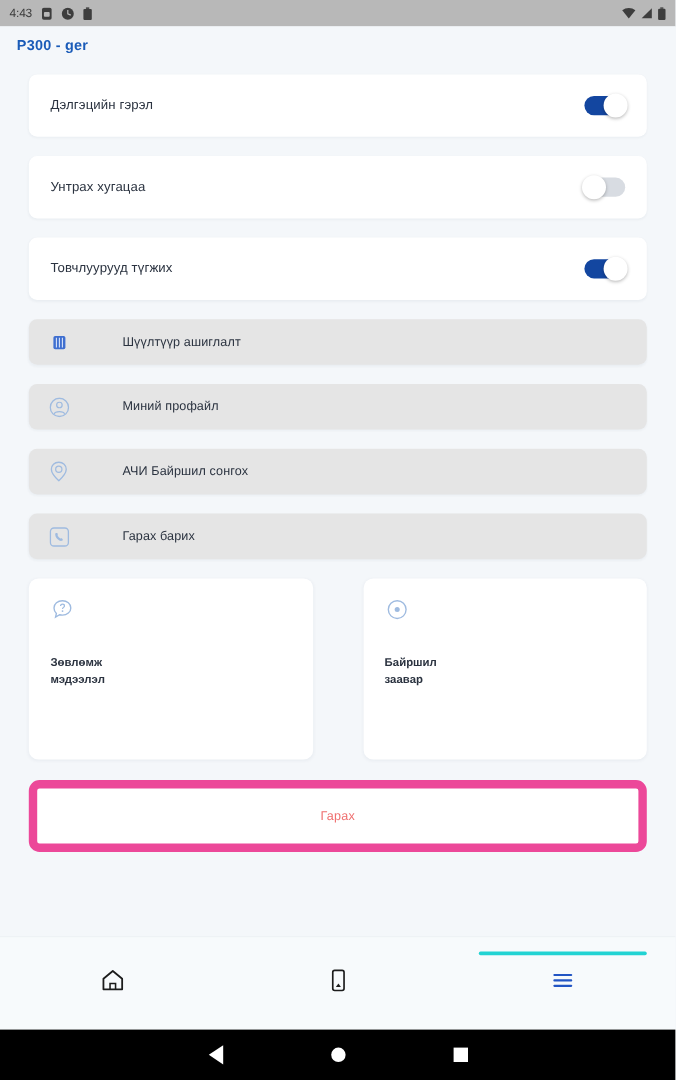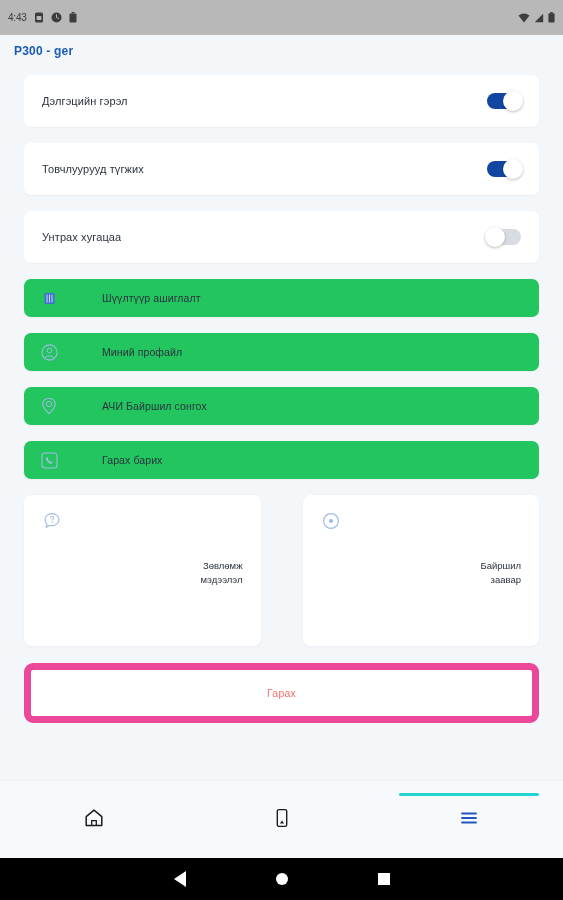--- a/index.html
+++ b/index.html
@@ -14,21 +14,21 @@
     position: relative;
     width: 563px;
     height: 900px;
     background: #f4f7fa;
     display: flex;
     flex-direction: column;
   }
 
   
   .statusbar {
-    height: 35px;
+    height: 22px;
     background: #b8b8b8;
     display: flex;
     align-items: center;
     justify-content: space-between;
     padding: 0 8px;
     flex: 0 0 auto;
   }
   .sb-left { display: flex; align-items: center; gap: 7px; }
   .sb-time {
     font-size: 10px;
@@ -98,21 +98,21 @@
     height: 20px;
     border-radius: 50%;
     background: #ffffff;
     box-shadow: 0 1px 3px rgba(0,0,0,0.28);
   }
   .switch.on  .knob { right: -2px; }
   .switch.off .knob { left: -2px; }
 
   
   .list-row {
-    background: #22c55e;
+    background: #e5e5e5;
     border-radius: 7px;
     height: 38px;
     display: flex;
     align-items: center;
     padding: 0 14px;
     margin-bottom: 16px;
     box-shadow: 0 1px 2px rgba(20,40,80,0.04);
   }
   .row-icon {
     width: 22px;
@@ -142,22 +142,21 @@
     flex: 1 1 0;
     padding: 16px 18px;
     box-shadow: 0 1px 3px rgba(20,40,80,0.05);
   }
   .card-icon { width: 20px; height: 20px; margin-bottom: 28px; }
   .card-text {
     font-size: 9.5px;
     color: #2b3340;
     line-height: 1.45;
     white-space: pre-line;
-    font-weight: 400;
-    text-align: right;
+    font-weight: 700;
   }
 
   
   .exit-btn {
     height: 60px;
     border: 7px solid #ec4899;
     border-radius: 9px;
     background: #ffffff;
     display: flex;
     align-items: center;
@@ -277,29 +276,29 @@
   <div class="content">
 
     <div class="toggle-card">
       <span class="toggle-label">Дэлгэцийн гэрэл</span>
       <span class="switch on">
           <span class="knob"></span>
         </span>
     </div>
 
     <div class="toggle-card">
+      <span class="toggle-label">Унтрах хугацаа</span>
+      <span class="switch off">
+          <span class="knob"></span>
+        </span>
+    </div>
+
+    <div class="toggle-card">
       <span class="toggle-label">Товчлуурууд түгжих</span>
       <span class="switch on">
-          <span class="knob"></span>
-        </span>
-    </div>
-
-    <div class="toggle-card">
-      <span class="toggle-label">Унтрах хугацаа</span>
-      <span class="switch off">
           <span class="knob"></span>
         </span>
     </div>
 
     <div class="list-row">
       <span class="row-icon">
         <svg width="15" height="15" viewBox="0 0 15 15">
             <rect x="2.5" y="2" width="10" height="11" rx="1.5" fill="#3f6fd0"></rect>
             <path d="M5 3.5 L5 11.5 M7.5 3.5 L7.5 11.5 M10 3.5 L10 11.5" stroke="#dbe6fa" stroke-width="0.9"></path>
           </svg>

